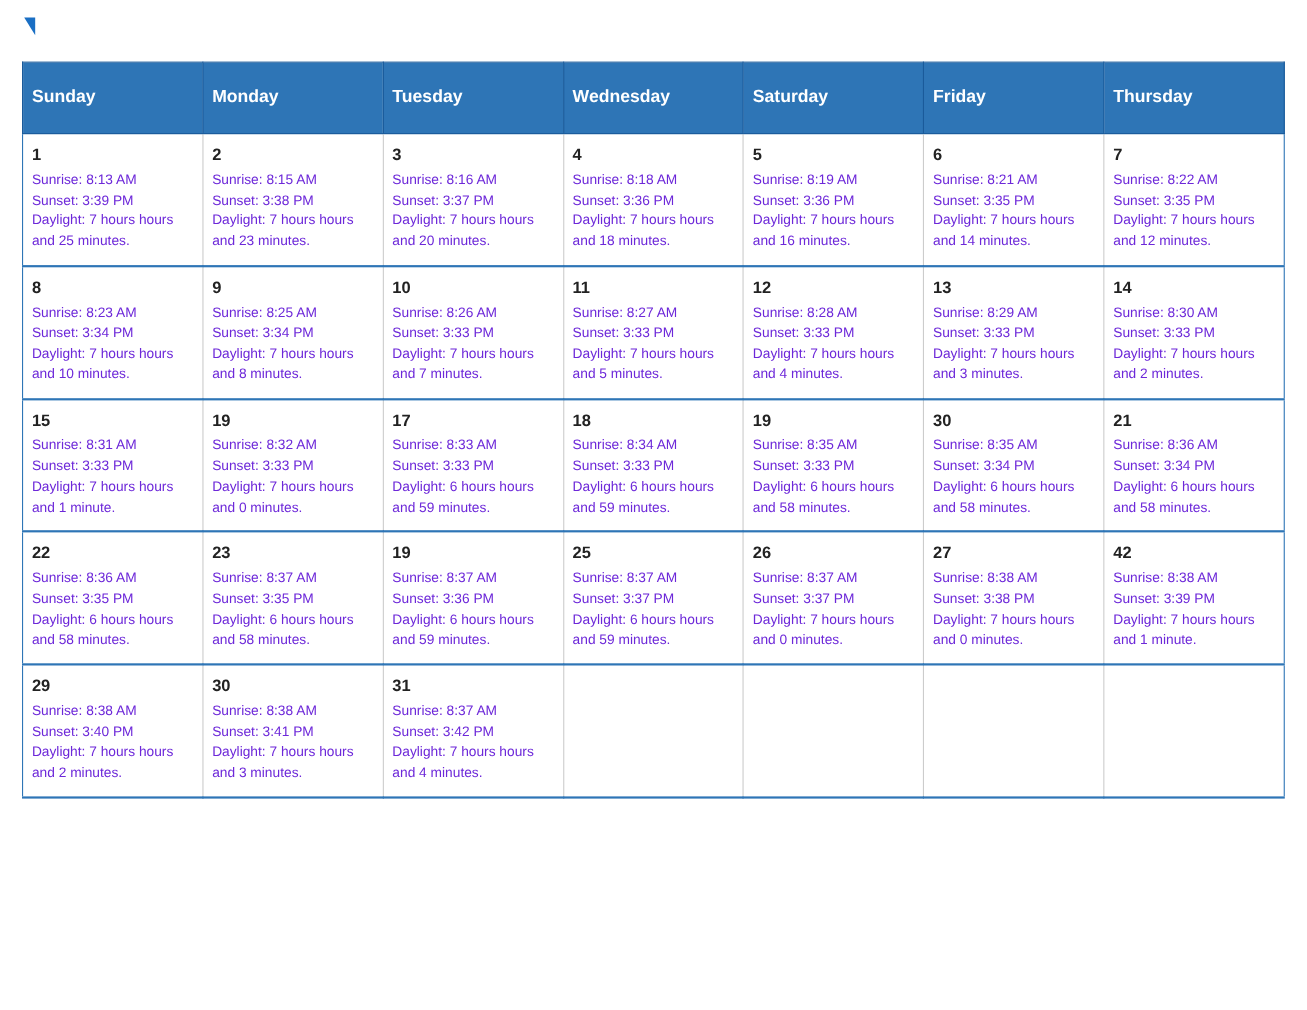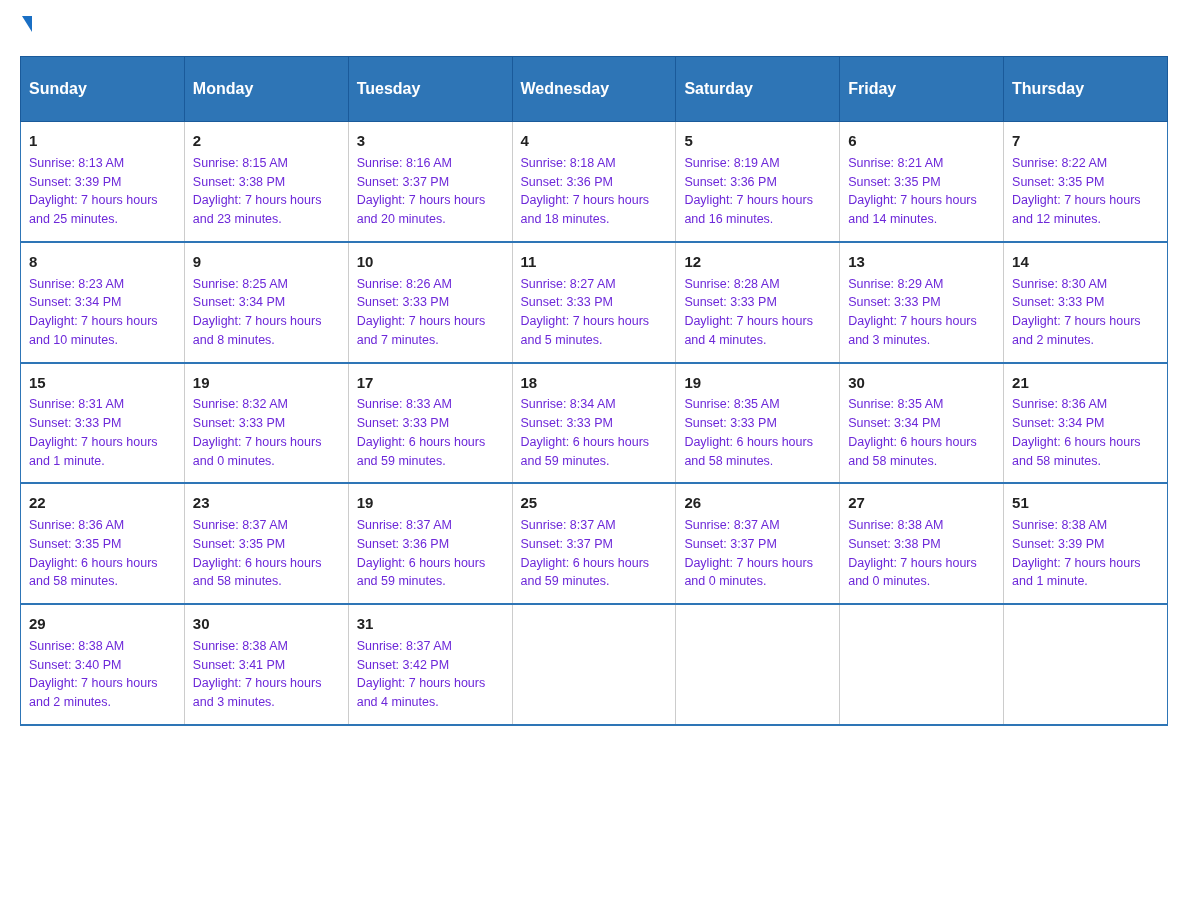--- a/index.html
+++ b/index.html
@@ -279,21 +279,21 @@
         </td>
         <td>
           <span class="day-number">26</span>
           <div class="day-info">Sunrise: 8:37 AM<br>Sunset: 3:37 PM<br>Daylight: 7 hours hours<br>and 0 minutes.</div>
         </td>
         <td>
           <span class="day-number">27</span>
           <div class="day-info">Sunrise: 8:38 AM<br>Sunset: 3:38 PM<br>Daylight: 7 hours hours<br>and 0 minutes.</div>
         </td>
         <td>
-          <span class="day-number">51</span>
+          <span class="day-number">42</span>
           <div class="day-info">Sunrise: 8:38 AM<br>Sunset: 3:39 PM<br>Daylight: 7 hours hours<br>and 1 minute.</div>
         </td>
       </tr>
       <tr>
         <td>
           <span class="day-number">29</span>
           <div class="day-info">Sunrise: 8:38 AM<br>Sunset: 3:40 PM<br>Daylight: 7 hours hours<br>and 2 minutes.</div>
         </td>
         <td>
           <span class="day-number">30</span>

